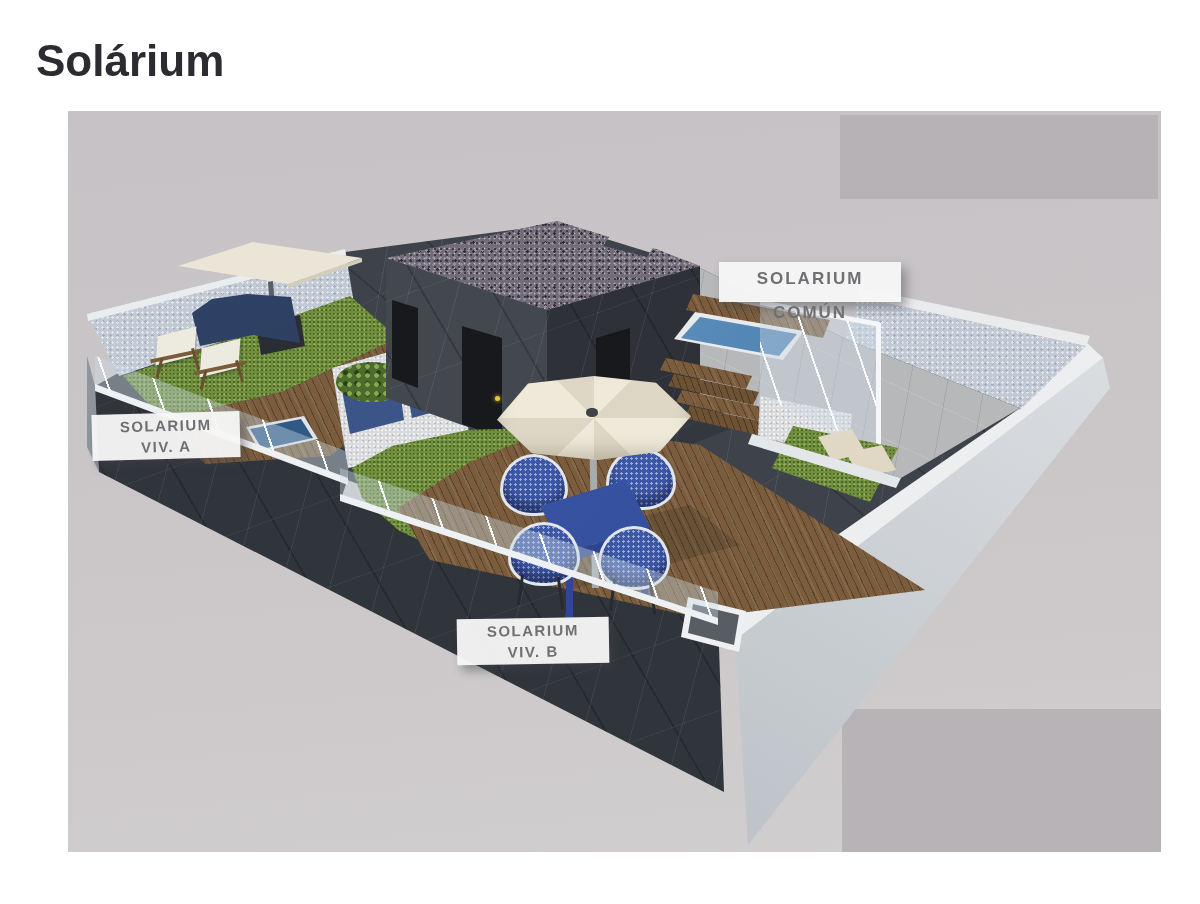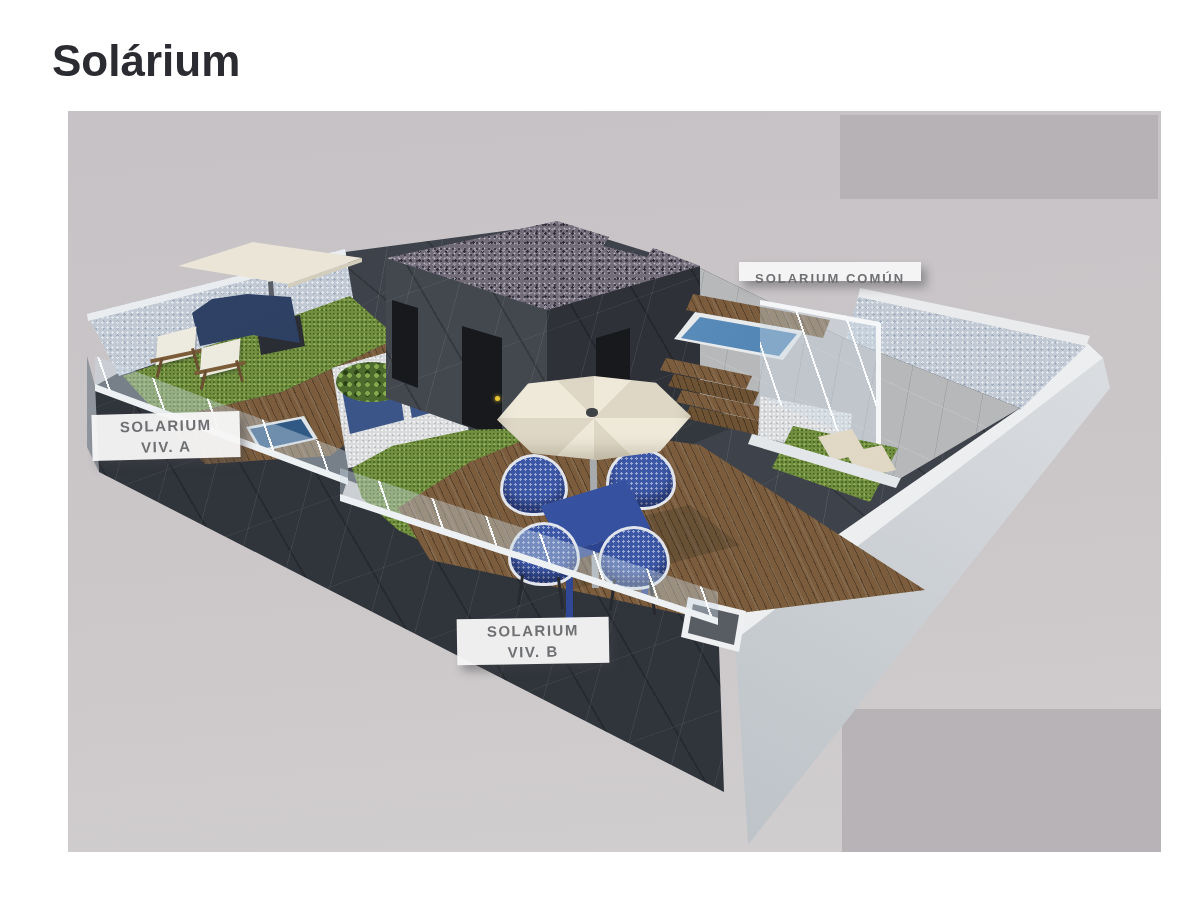--- a/index.html
+++ b/index.html
@@ -3,21 +3,21 @@
 <meta charset="utf-8">
 <style>
   html,body{margin:0;padding:0;}
   body{width:1200px;height:904px;background:#ffffff;overflow:hidden;
        font-family:"Liberation Sans", sans-serif;}
   .scene{position:relative;width:1200px;height:904px;}
   .abs{position:absolute;}
   .p{position:absolute;inset:0;pointer-events:none;}
 
   
-  .page-title{position:absolute;left:52px;top:36px;font-size:44px;font-weight:bold;
+  .page-title{position:absolute;left:36px;top:36px;font-size:44px;font-weight:bold;
     color:#2b2b32;letter-spacing:0px;}
 
   
   .canvas{left:68px;top:111px;width:1093px;height:741px;
     background:linear-gradient(175deg,#c6c2c5 0%,#cbc7c9 55%,#d1cecf 100%);}
   .band-tr{left:840px;top:115px;width:318px;height:84px;background:#b4b0b4;opacity:.9;}
   .band-br{left:842px;top:709px;width:319px;height:143px;background:#b4b0b4;opacity:.9;}
 
   
   .marble-dark{background-color:#30343b;background-image:
@@ -55,22 +55,22 @@
   .lightfloor{background-color:#b7b8ba;background-image:
     repeating-linear-gradient(100deg,rgba(90,95,100,.18) 0 1px,transparent 1px 37px),
     repeating-linear-gradient(25deg,rgba(255,255,255,.12) 0 1px,transparent 1px 53px);}
   .glass{background-color:rgba(205,220,231,.40);background-image:
     repeating-linear-gradient(71deg,rgba(252,253,254,.95) 0 2px,rgba(255,255,255,0) 2px 45px);}
   .whiteface{background:linear-gradient(210deg,#e8eaec 5%,#c3c8cd 60%,#aeb4ba 100%);}
 
   
   .zone-label{position:absolute;background:rgba(246,246,246,.96);color:#6f7073;
     font-weight:bold;text-align:center;box-shadow:5px 6px 10px rgba(66,66,72,.45);}
-  .zl-comun{left:739px;top:262px;width:182px;height:19px;line-height:34px;
-    font-size:13px;letter-spacing:2px;}
+  .zl-comun{left:719px;top:262px;width:182px;height:40px;line-height:34px;
+    font-size:17px;letter-spacing:2px;}
   .zl-a{left:92px;top:413px;width:148px;height:46px;font-size:15px;letter-spacing:1.5px;
     line-height:21px;padding-top:2px;box-sizing:border-box;transform:rotate(-1.5deg);}
   .zl-b{left:457px;top:618px;width:152px;height:46px;font-size:15px;letter-spacing:1.5px;
     line-height:21px;padding-top:2px;box-sizing:border-box;transform:rotate(-1deg);}
 
   
   .wchair{position:absolute;border-radius:50% 50% 46% 46%/58% 58% 42% 42%;
     background-color:#3c57a6;background-image:
       radial-gradient(rgba(235,240,248,.55) 1px,transparent 1.4px);
     background-size:5px 5px;border:3px solid #e2e6ec;

